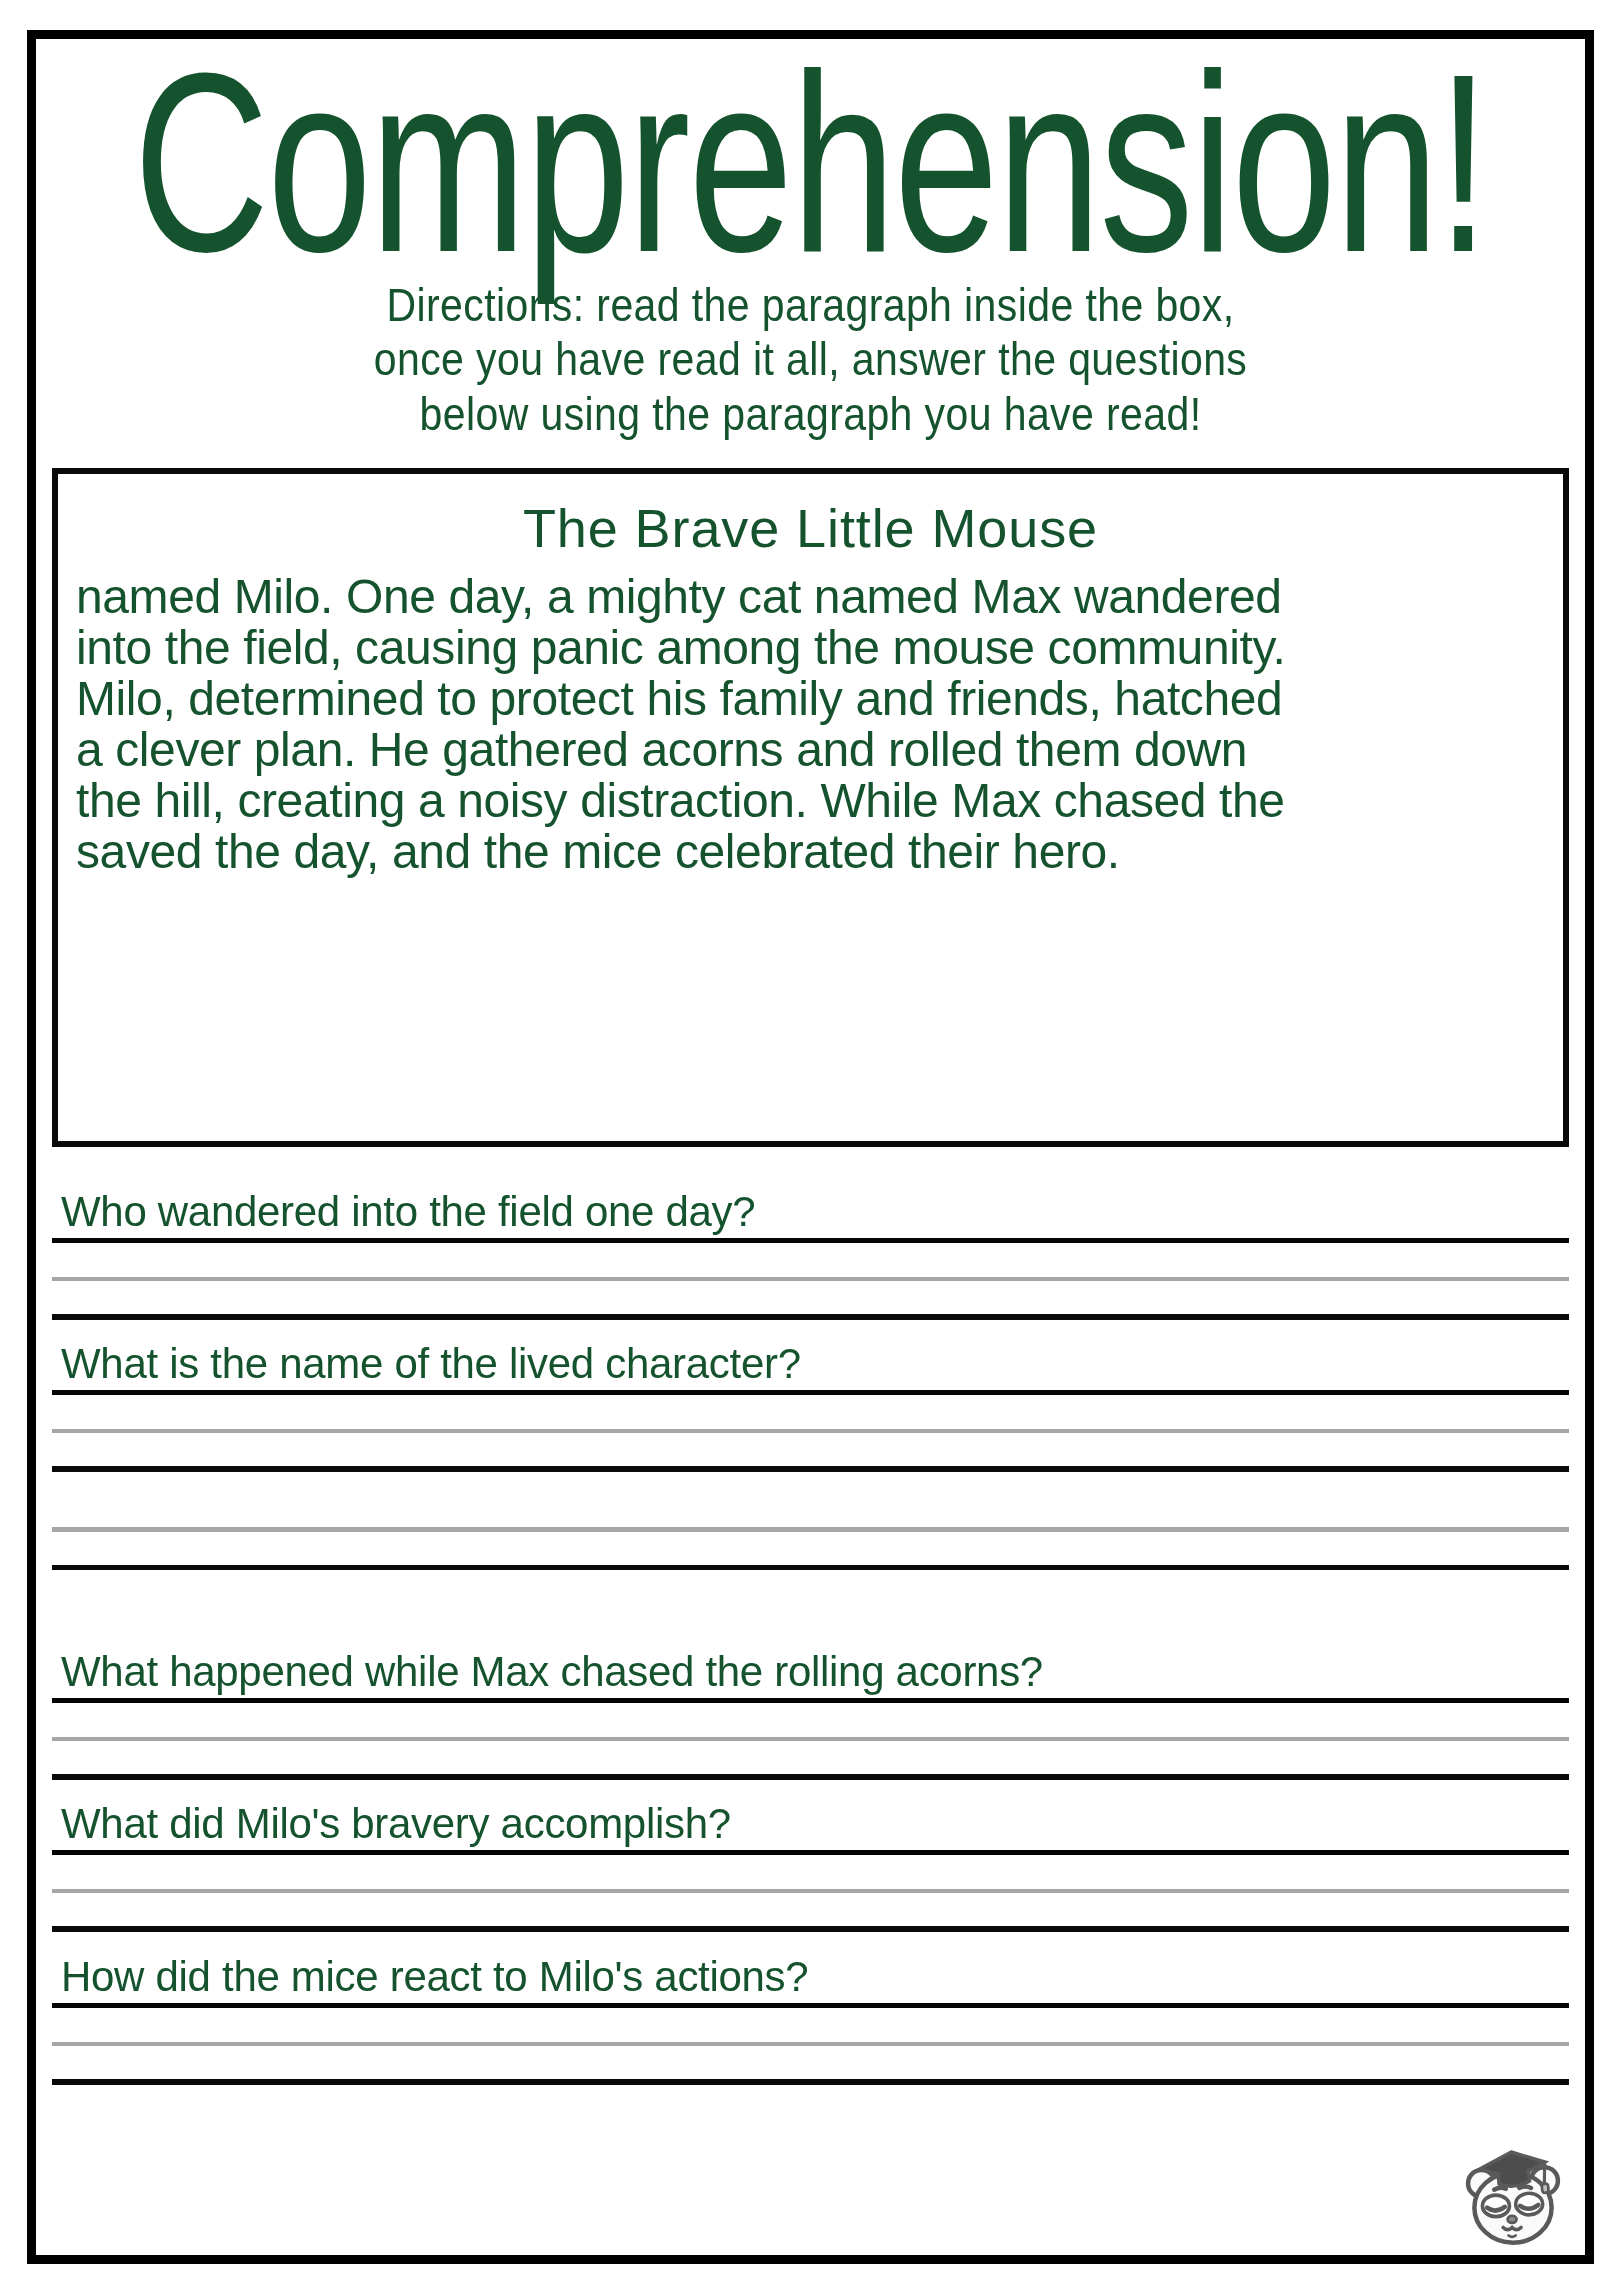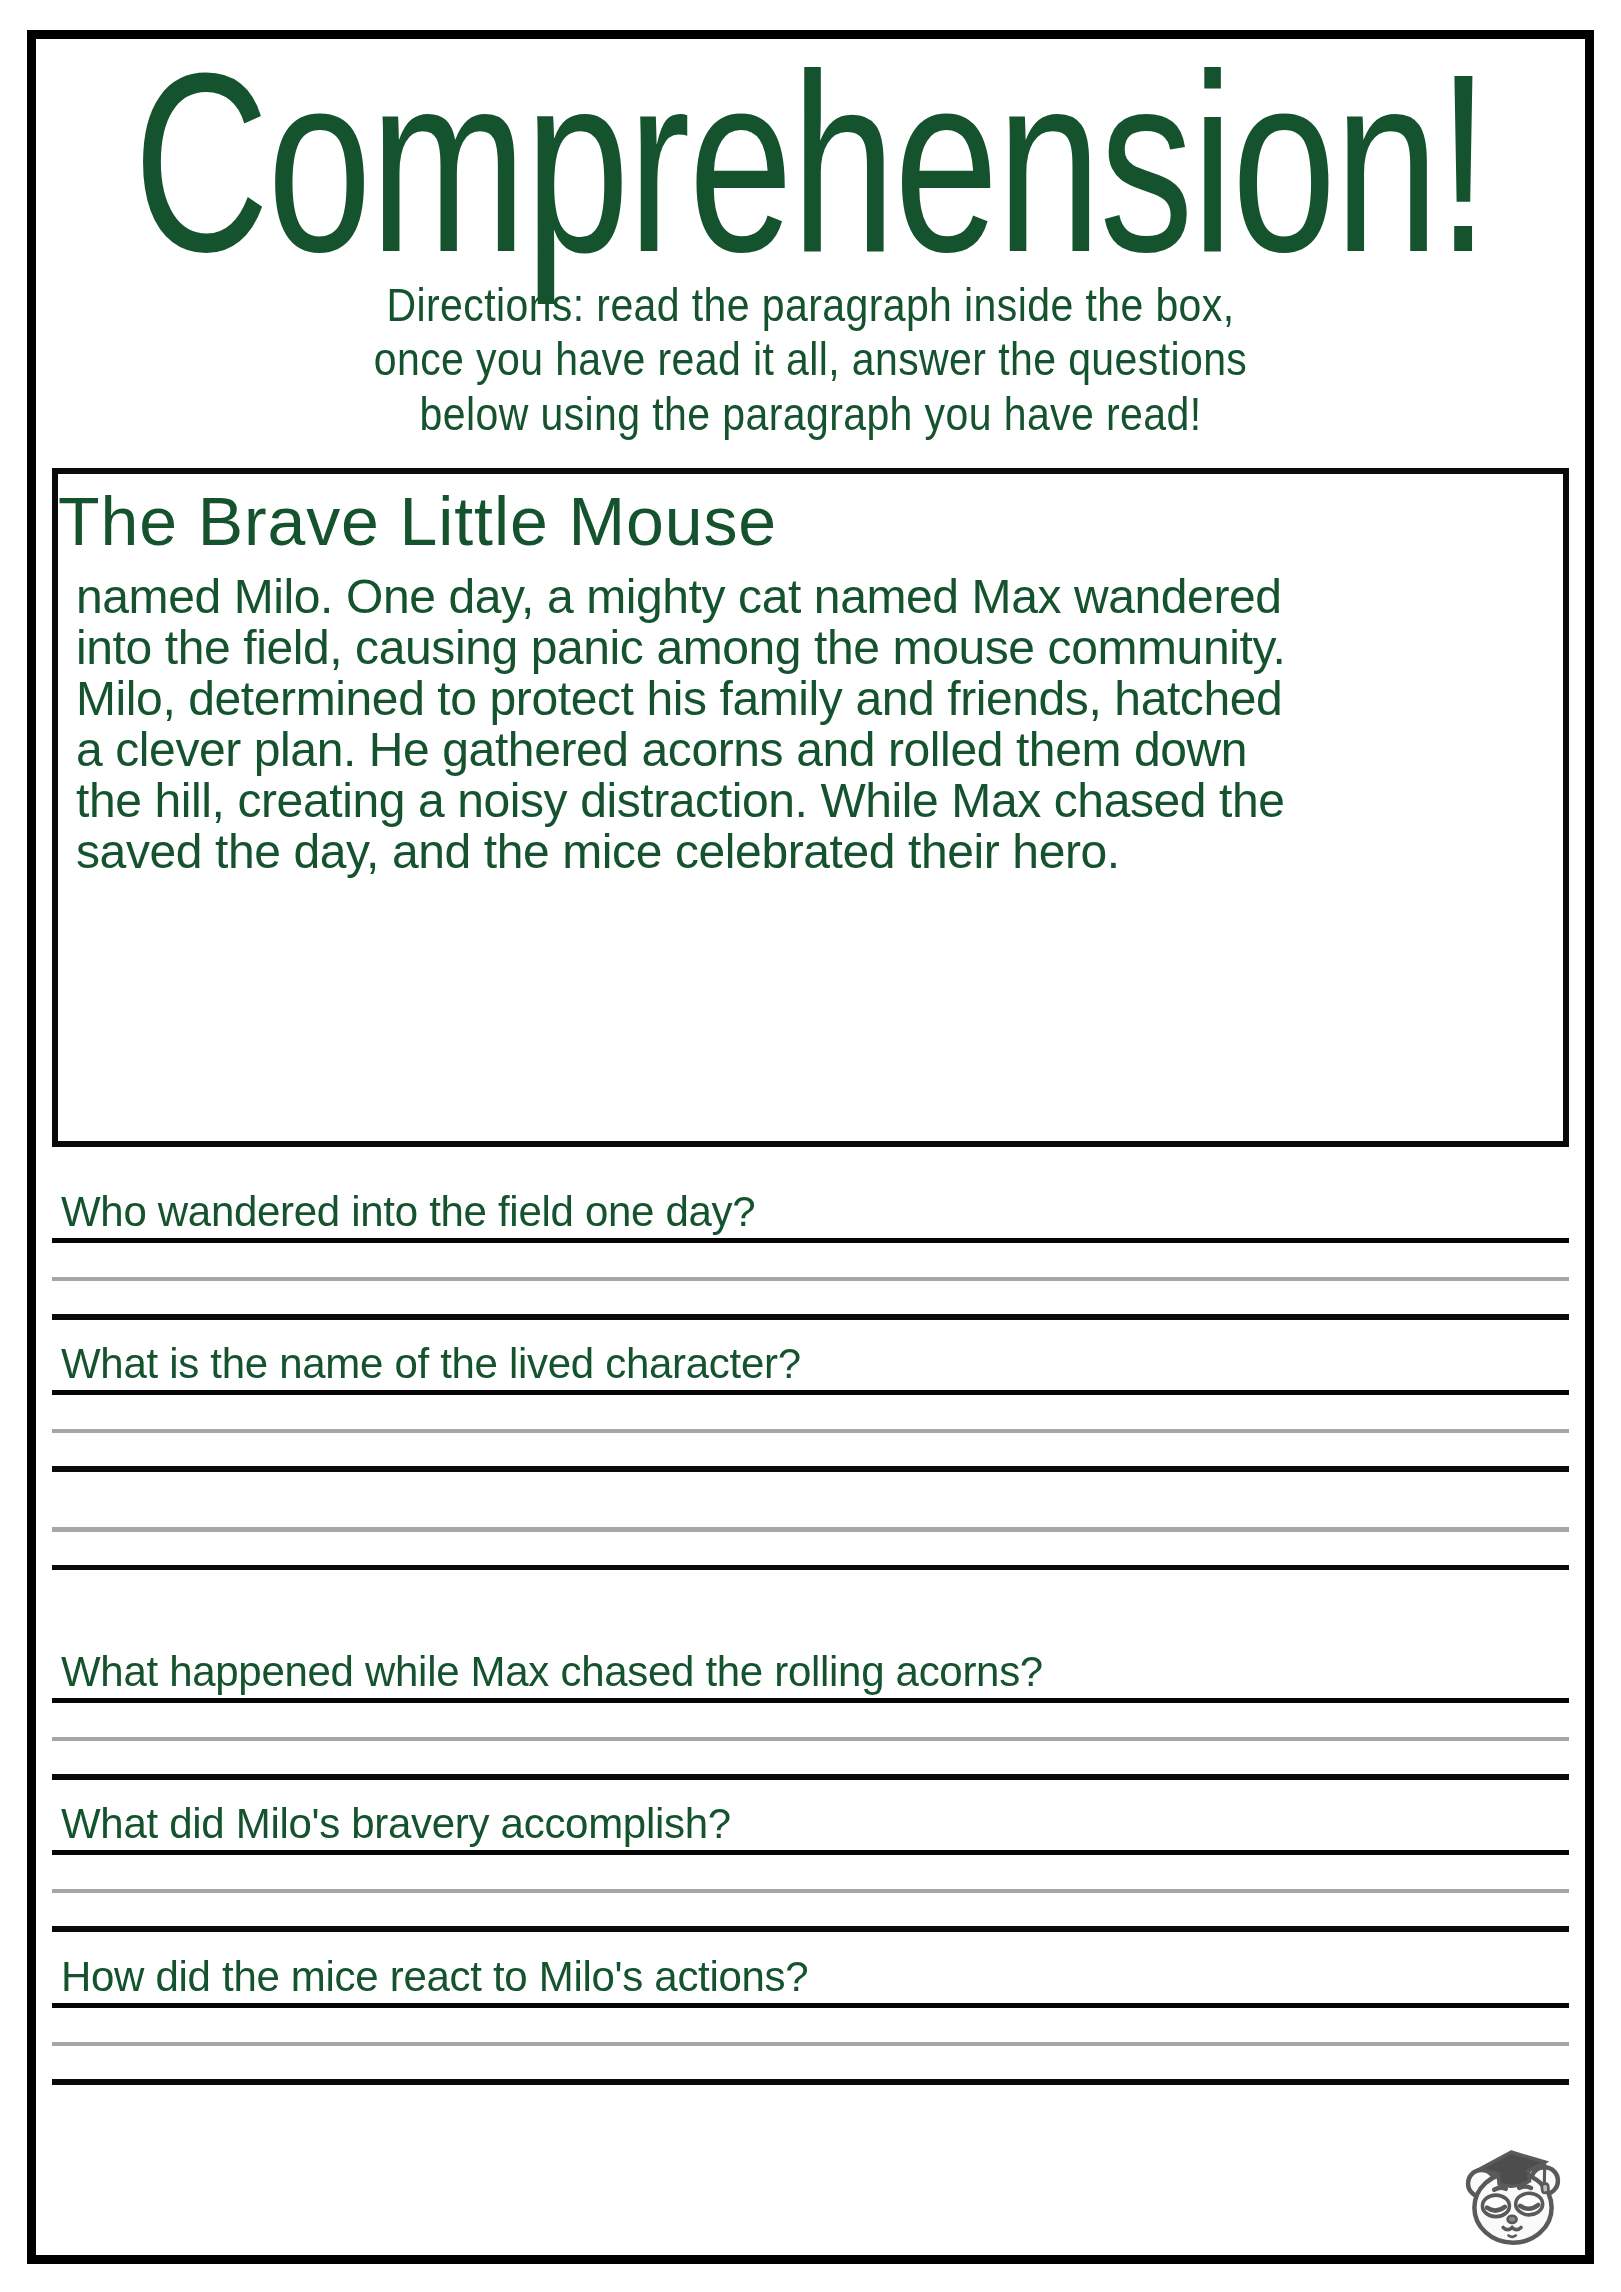--- a/index.html
+++ b/index.html
@@ -46,22 +46,23 @@
   }
   .story-box{
     position:absolute;
     left:52px; top:468px;
     width:1517px; height:679px;
     border:6.3px solid #0a0a0a;
     box-sizing:border-box;
     background:#fff;
   }
   .story-title{
-    margin-top:13px;
-    font-size:68px;
+    margin-top:27px;
+    text-align:center;
+    font-size:54px;
     line-height:1;
     letter-spacing:0.9px;
     white-space:nowrap;
   }
   .story-paragraph{
     margin:16px 18px 0 18px;
     font-size:48px;
     line-height:51px;
     letter-spacing:-0.4px;
   }

